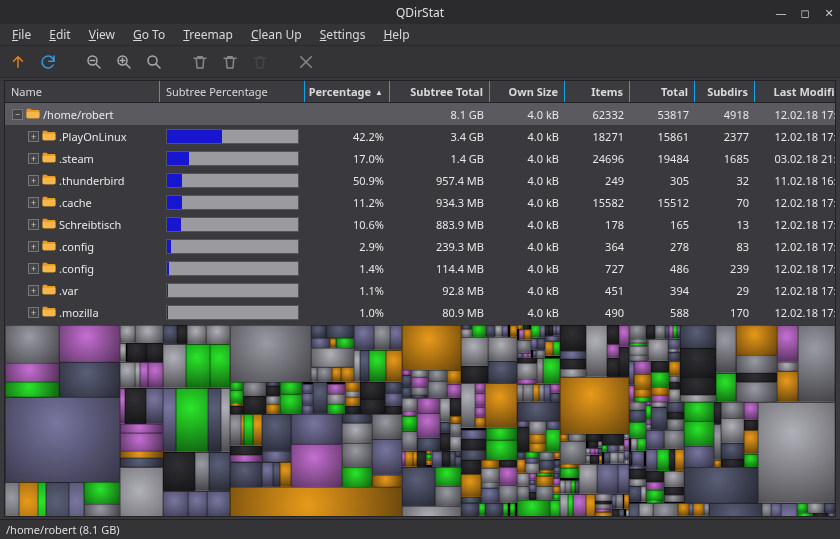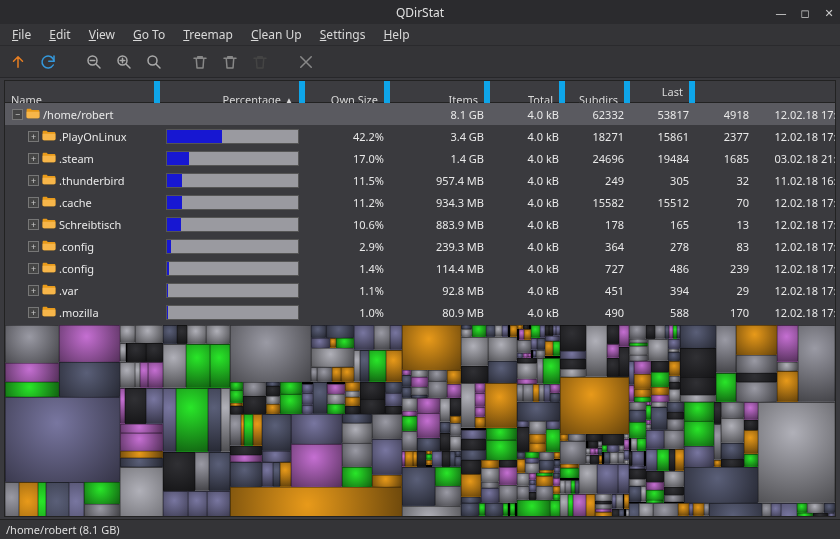--- a/index.html
+++ b/index.html
@@ -26,22 +26,22 @@
 
 .toolbar { height: 32px; background: #343437; display: flex; align-items: center; padding: 0 6px; gap: 6px; border-bottom: 1px solid #27272a; }
 .tool-btn { width: 24px; height: 24px; display: inline-flex; align-items: center; justify-content: center; cursor: pointer; border-radius: 3px; }
 .tool-sep { width: 10px; height: 24px; }
 
 .content { flex: 1; display: flex; flex-direction: column; border: 1px solid #222; margin: 2px 4px; }
 .treearea { flex: 0 0 244px; background: #3a3a3e; display: flex; flex-direction: column; overflow: hidden; }
 .treemap { flex: 1; background: #000; position: relative; overflow: hidden; }
 
 .tree-header { display: grid; grid-template-columns: 155px 145px 85px 100px 75px 65px 65px 60px 100px; height: 22px; background: #3c3c40; border-bottom: 1px solid #222; }
-.tree-header .th { padding: 3px 6px; font-size: 11px; color: #d8d8d8; border-right: 6px solid #0ea5e9; display: flex; align-items: center; cursor: pointer; text-align: right; }
-.tree-header .th.right { justify-content: flex-end; }
+.tree-header .th { padding: 3px 6px; font-size: 11px; color: #d8d8d8; border-right: 1px solid #0ea5e9; display: flex; align-items: center; cursor: pointer; }
+.tree-header .th.right { justify-content: flex-end; font-weight: bold; }
 .tree-header .th .sort { margin-left: 4px; font-size: 8px; }
 
 .tree-rows { flex: 1; overflow-y: auto; }
 .tree-row { display: grid; grid-template-columns: 155px 145px 85px 100px 75px 65px 65px 60px 100px; height: 22px; align-items: center; font-size: 11px; }
 .tree-row.selected { background: #5a5a60; }
 .tree-row .cell { padding: 0 6px; white-space: nowrap; overflow: hidden; text-overflow: ellipsis; }
 .tree-row .cell.right { text-align: right; }
 .namecell { display: flex; align-items: center; padding-left: 4px; gap: 3px; }
 .expander { width: 11px; height: 11px; border: 1px solid #777; background: #444; color: #ccc; font-size: 9px; line-height: 9px; text-align: center; cursor: pointer; flex-shrink: 0; }
 .indent { display: inline-block; flex-shrink: 0; }
@@ -133,21 +133,23 @@
       <svg width="18" height="18" viewBox="0 0 24 24">
         <path stroke="#888" stroke-width="2" fill="none" stroke-linecap="round" stroke-linejoin="round" d="M5 5l14 14M19 5L5 19"></path>
       </svg>
     </div>
   </div>
 
 <div class="content">
   <div class="treearea">
     <div class="tree-header" id="tree-header">
         <div class="th">Name</div>
+        <div class="th">Subtree Percentage</div>
         <div class="th right">Percentage<span class="sort">▲</span></div>
+        <div class="th right">Subtree Total</div>
         <div class="th right">Own Size</div>
         <div class="th right">Items</div>
         <div class="th right">Total</div>
         <div class="th right">Subdirs</div>
         <div class="th right">Last Modified</div>
       </div>
     <div class="tree-rows" id="tree-rows">
         <div class="tree-row selected">
           <div class="namecell">
             <span class="indent" style="width: 0px;"></span>
@@ -221,21 +223,21 @@
                 <path fill="#e89a1a" d="M1 3c0-1 1-2 2-2h5l2 2h11c1 0 2 1 2 2v10c0 1-1 2-2 2H3c-1 0-2-1-2-2z"></path>
                 <path fill="#f7b64a" d="M1 6h22v9c0 1-1 2-2 2H3c-1 0-2-1-2-2z"></path>
               </svg></span>
             <span>.thunderbird</span>
           </div>
           <div class="barcell">
             <div class="bar-outer">
               <div class="bar-fill" style="width: 11.5%;"></div>
             </div>
           </div>
-          <div class="cell right">11.5%</div>
+          <div class="cell right">50.9%</div>
           <div class="cell right">957.4 MB</div>
           <div class="cell right">4.0 kB</div>
           <div class="cell right">249</div>
           <div class="cell right">305</div>
           <div class="cell right">32</div>
           <div class="cell right">11.02.18 16:01</div>
         </div>
         <div class="tree-row">
           <div class="namecell">
             <span class="indent" style="width: 16px;"></span>

